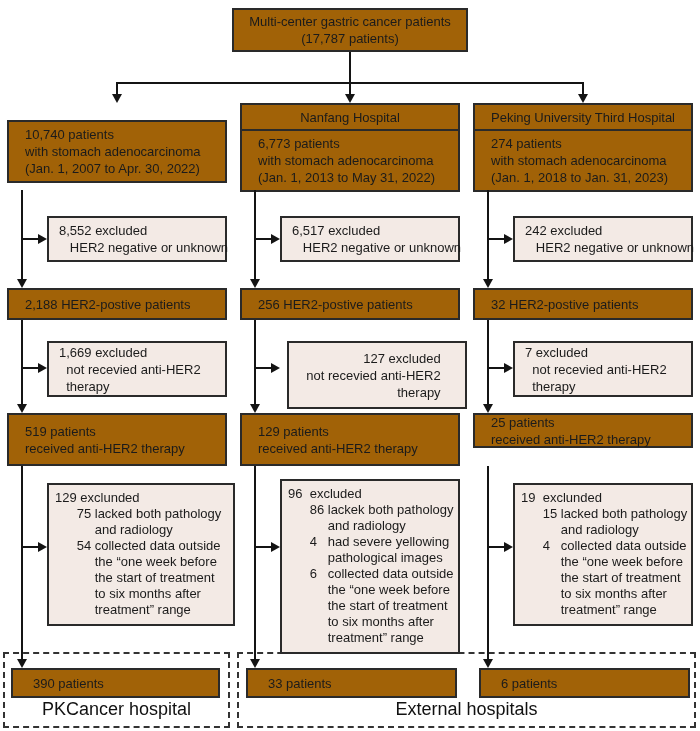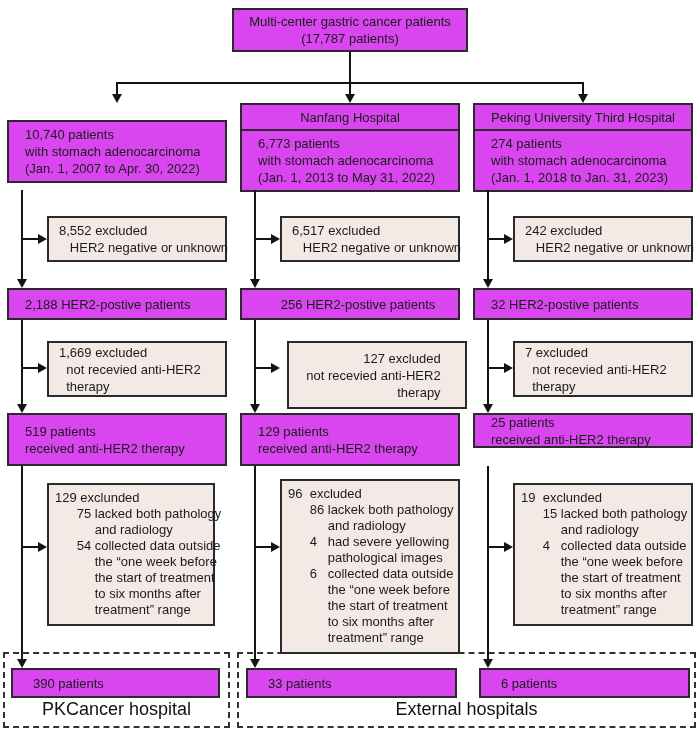--- a/index.html
+++ b/index.html
@@ -1,20 +1,20 @@
 <!DOCTYPE html>
 <html><head>
 <meta charset="utf-8">
 <style>
   html,body{margin:0;padding:0;background:#fff;}
   .canvas{position:relative;width:700px;height:731px;background:#ffffff;
           font-family:"Liberation Sans", sans-serif;color:#1b1b1b;overflow:hidden;}
   .box{position:absolute;box-sizing:border-box;border:2px solid #2a2a2a;
        display:flex;align-items:center;font-size:13px;line-height:17px;}
-  .blue{background:#d946ef;}
+  .blue{background:#a16207;}
   .pink{background:#f3eae5;}
   .txt{white-space:pre;display:block;}
   .center{justify-content:center;}
   .center .txt{text-align:center;}
   .pad16{padding-left:16px;}
   .pad10{padding-left:10px;}
   .pad20{padding-left:20px;}
   .bigx{align-items:flex-start;padding:5px 2px 6px 6px;line-height:16px;}
   .vline{position:absolute;width:2px;background:#141414;}
   .hline{position:absolute;height:2px;background:#141414;}
@@ -75,21 +75,21 @@
   therapy</span>
   </div>
   <div class="box blue pad16" style="left:7px;top:413px;width:220px;height:53px;">
     <span class="txt">519 patients
 received anti-HER2 therapy</span>
   </div>
   <div class="vline" style="left:21px;top:466px;height:194px;"></div>
   <div class="arr-d" style="left:17px;top:659px;"></div>
   <div class="hline" style="left:22px;top:546px;width:16px;"></div>
   <div class="arr-r" style="left:38px;top:542px;"></div>
-  <div class="box pink bigx" style="left:47px;top:483px;width:168px;">
+  <div class="box pink bigx" style="left:47px;top:483px;width:188px;">
     <span class="txt">129 exclunded
       75 lacked both pathology
            and radiology
       54 collected data outside
            the “one week before
            the start of treatment
            to six months after
            treatment” range</span>
   </div>
   <div class="box blue pad20" style="left:11px;top:668px;width:209px;height:30px;">
@@ -105,21 +105,21 @@
 (Jan. 1, 2013 to May 31, 2022)</span>
   </div>
   <div class="vline" style="left:254px;top:190px;height:90px;"></div>
   <div class="arr-d" style="left:250px;top:279px;"></div>
   <div class="hline" style="left:255px;top:238px;width:16px;"></div>
   <div class="arr-r" style="left:271px;top:234px;"></div>
   <div class="box pink pad10" style="left:280px;top:216px;width:180px;height:46px;">
     <span class="txt">6,517 excluded
    HER2 negative or unknown</span>
   </div>
-  <div class="box blue pad16" style="left:240px;top:288px;width:220px;height:32px;justify-content:center;">
+  <div class="box blue pad16" style="left:240px;top:288px;width:220px;height:32px;">
     <span class="txt">256 HER2-postive patients</span>
   </div>
   <div class="vline" style="left:254px;top:320px;height:86px;"></div>
   <div class="arr-d" style="left:250px;top:404px;"></div>
   <div class="hline" style="left:255px;top:367px;width:16px;"></div>
   <div class="arr-r" style="left:271px;top:363px;"></div>
   <div class="box pink pad10" style="left:287px;top:341px;width:180px;height:68px;text-align:right;">
     <span class="txt">127 excluded
   not recevied anti-HER2
   therapy</span>

